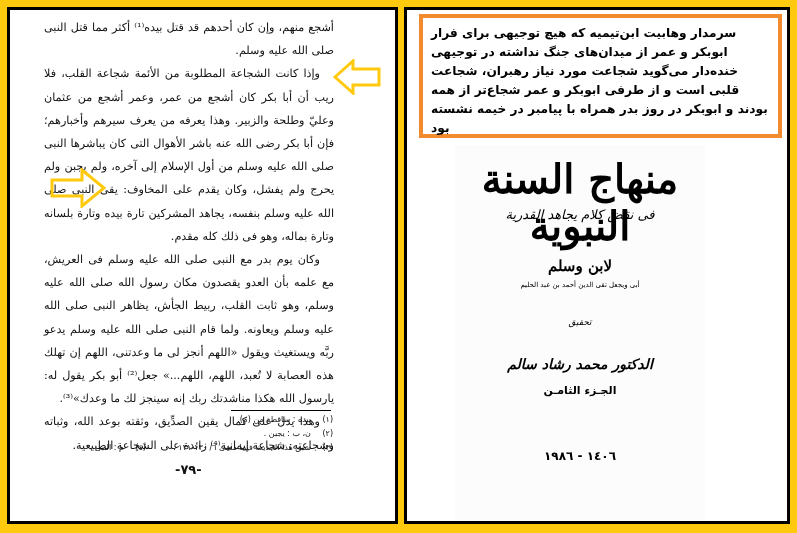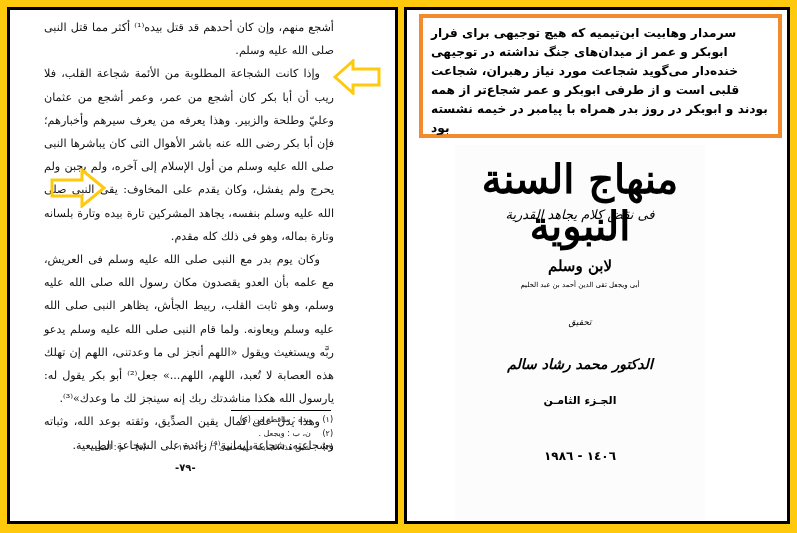--- a/index.html
+++ b/index.html
@@ -23,40 +23,40 @@
   .footnote-rule { position:absolute; left:221px; top:400px; width:100px; border-top:1px solid #000; }
   .footnotes {
     position:absolute; left:80px; top:403px; width:243px; direction:rtl;
     font-family:"DejaVu Sans", sans-serif; font-size:8px; line-height:14px; color:#111;
   }
   .fn { display:flex; }
   .fn .num { width:22px; flex:none; }
   .fn-row { display:flex; justify-content:space-between; }
   .page-num {
     position:absolute; left:165px; top:452px; font-family:"DejaVu Sans", sans-serif;
-    font-size:10px; font-weight:bold; color:#111;
+    font-size:13px; font-weight:bold; color:#111;
   }
 
   .arrow { position:absolute; }
 
   .comment-box {
     position:absolute; left:12px; top:4px; width:363px; height:124px; box-sizing:border-box;
     border:4px solid #F28A2E; background:#fff; direction:rtl; text-align:left;
     font-family:"DejaVu Sans", sans-serif; font-size:12.2px; line-height:19px; font-weight:bold;
     color:#000; padding:6px 8px 0 8px;
   }
   .cover { position:absolute; left:48px; top:135px; width:250px; height:375px; background:#fcfcfc; }
   .cover .c { position:absolute; left:0; width:100%; text-align:center; direction:rtl; color:#000; }
   .title-main { top:10px; font-family:"DejaVu Serif", serif; font-size:40px; font-weight:bold; letter-spacing:1px; }
   .title-sub { top:62px; font-family:"DejaVu Serif", serif; font-size:13px; font-style:italic; }
   .author { top:112px; font-family:"DejaVu Serif", serif; font-size:15px; font-weight:bold; }
   .author-full { top:136px; font-family:"DejaVu Sans", sans-serif; font-size:7px; }
   .tahqiq-label { top:172px; font-family:"DejaVu Sans", sans-serif; font-size:9px;font-style:italic; }
   .editor { top:186px; font-family:"DejaVu Serif", serif; font-size:14px; font-weight:bold; font-style:italic;margin-top:25px; }
-  .volume { top:249px; font-family:"DejaVu Sans", sans-serif; font-size:11px; font-weight:bold; letter-spacing:2px; }
+  .volume { top:239px; font-family:"DejaVu Sans", sans-serif; font-size:11px; font-weight:bold; letter-spacing:2px; }
   .years { top:304px; font-family:"DejaVu Sans", sans-serif; font-size:12px; font-weight:bold; direction:ltr !important; }
 </style>
 </head>
 <body>
 
 <div class="panel" id="left-panel">
   <div class="page-body">
     <p>أشجع منهم، وإن كان أحدهم قد قتل بيده⁽¹⁾ أكثر مما قتل النبى صلى الله عليه وسلم.</p>
     <p class="indent">وإذا كانت الشجاعة المطلوبة من الأئمة شجاعة القلب، فلا ريب أن أبا بكر كان أشجع من عمر، وعمر أشجع من عثمان وعليّ وطلحة والزبير. وهذا يعرفه من يعرف سيرهم وأخبارهم؛ فإن أبا بكر رضى الله عنه باشر الأهوال التى كان يباشرها النبى صلى الله عليه وسلم من أول الإسلام إلى آخره، ولم يجبن ولم يحرج ولم يفشل، وكان يقدم على المخاوف: يقى النبى صلى الله عليه وسلم بنفسه، يجاهد المشركين تارة بيده وتارة بلسانه وتارة بماله، وهو فى ذلك كله مقدم.</p>
     <p class="indent">وكان يوم بدر مع النبى صلى الله عليه وسلم فى العريش، مع علمه بأن العدو يقصدون مكان رسول الله صلى الله عليه وسلم، وهو ثابت القلب، ربيط الجأش، يظاهر النبى صلى الله عليه وسلم ويعاونه. ولما قام النبى صلى الله عليه وسلم يدعو ربَّه ويستغيث ويقول «اللهم أنجز لى ما وعدتنى، اللهم إن تهلك هذه العصابة لا تُعبد، اللهم، اللهم...» جعل⁽²⁾ أبو بكر يقول له: يارسول الله هكذا مناشدتك ربك إنه سينجز لك ما وعدك»⁽³⁾.</p>
@@ -64,21 +64,21 @@
   </div>
 
   <div class="footnote-rule"></div>
   <div class="footnotes">
     <div class="fn">
       <span class="num">(١)</span>
       <span>بيده : ساقطة من (م).</span>
     </div>
     <div class="fn">
       <span class="num">(٢)</span>
-      <span>ن، ب : ويجعل .</span>
+      <span>ن، ب : يجبن .</span>
     </div>
     <div class="fn-row">
       <div class="fn">
         <span class="num">(٣)</span>
         <span>سبق هذا الحديث فيما مضى ٦/ ١٣٠-١٣١ .</span>
       </div>
       <div class="fn">
         <span class="num">(٤)</span>
         <span>م : النبى .</span>
       </div>

